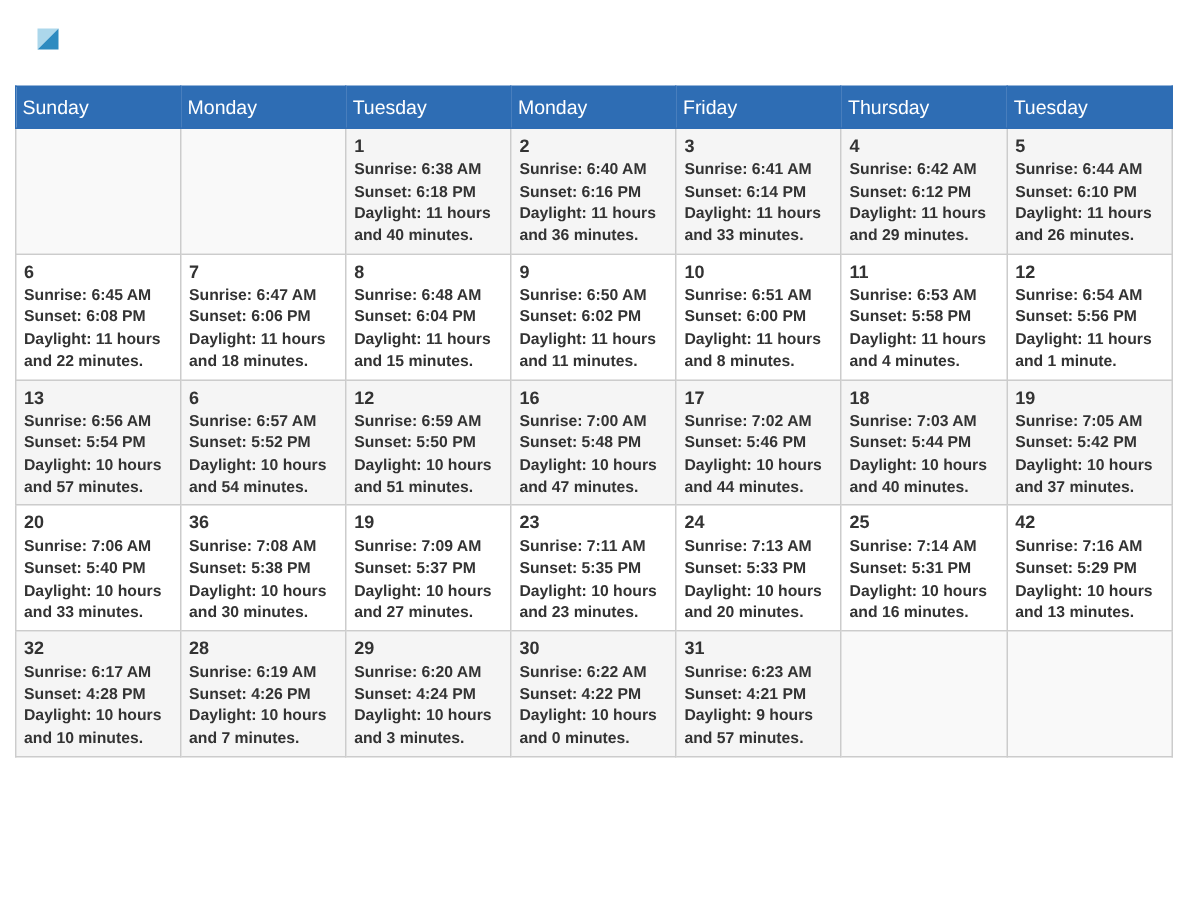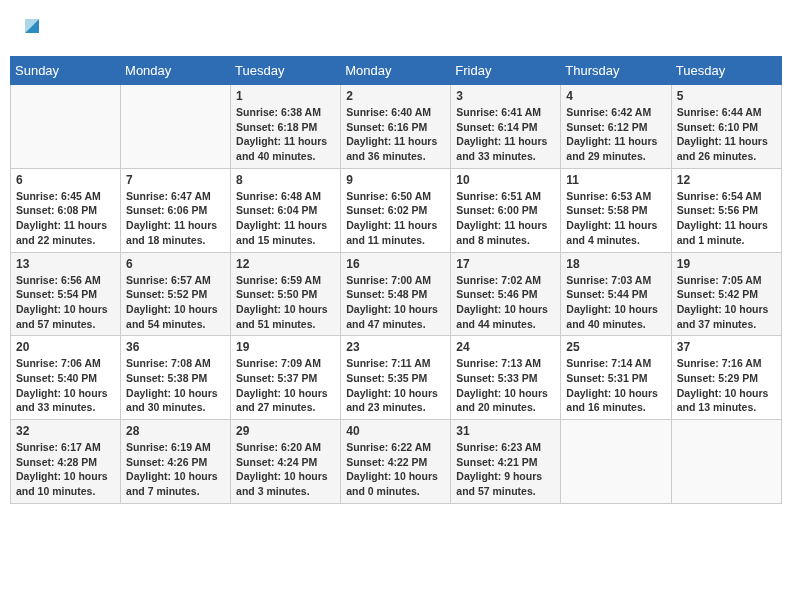--- a/index.html
+++ b/index.html
@@ -231,39 +231,39 @@
         </td>
         <td>
           <span class="day-num">24</span>
           <div class="day-info">Sunrise: 7:13 AM<br>Sunset: 5:33 PM<br>Daylight: 10 hours and 20 minutes.</div>
         </td>
         <td>
           <span class="day-num">25</span>
           <div class="day-info">Sunrise: 7:14 AM<br>Sunset: 5:31 PM<br>Daylight: 10 hours and 16 minutes.</div>
         </td>
         <td>
-          <span class="day-num">37</span>
+          <span class="day-num">42</span>
           <div class="day-info">Sunrise: 7:16 AM<br>Sunset: 5:29 PM<br>Daylight: 10 hours and 13 minutes.</div>
         </td>
       </tr>
       <tr>
         <td>
           <span class="day-num">32</span>
           <div class="day-info">Sunrise: 6:17 AM<br>Sunset: 4:28 PM<br>Daylight: 10 hours and 10 minutes.</div>
         </td>
         <td>
           <span class="day-num">28</span>
           <div class="day-info">Sunrise: 6:19 AM<br>Sunset: 4:26 PM<br>Daylight: 10 hours and 7 minutes.</div>
         </td>
         <td>
           <span class="day-num">29</span>
           <div class="day-info">Sunrise: 6:20 AM<br>Sunset: 4:24 PM<br>Daylight: 10 hours and 3 minutes.</div>
         </td>
         <td>
-          <span class="day-num">40</span>
+          <span class="day-num">30</span>
           <div class="day-info">Sunrise: 6:22 AM<br>Sunset: 4:22 PM<br>Daylight: 10 hours and 0 minutes.</div>
         </td>
         <td>
           <span class="day-num">31</span>
           <div class="day-info">Sunrise: 6:23 AM<br>Sunset: 4:21 PM<br>Daylight: 9 hours and 57 minutes.</div>
         </td>
         <td class="empty-cell"></td>
         <td class="empty-cell"></td>
       </tr>
     </tbody>

